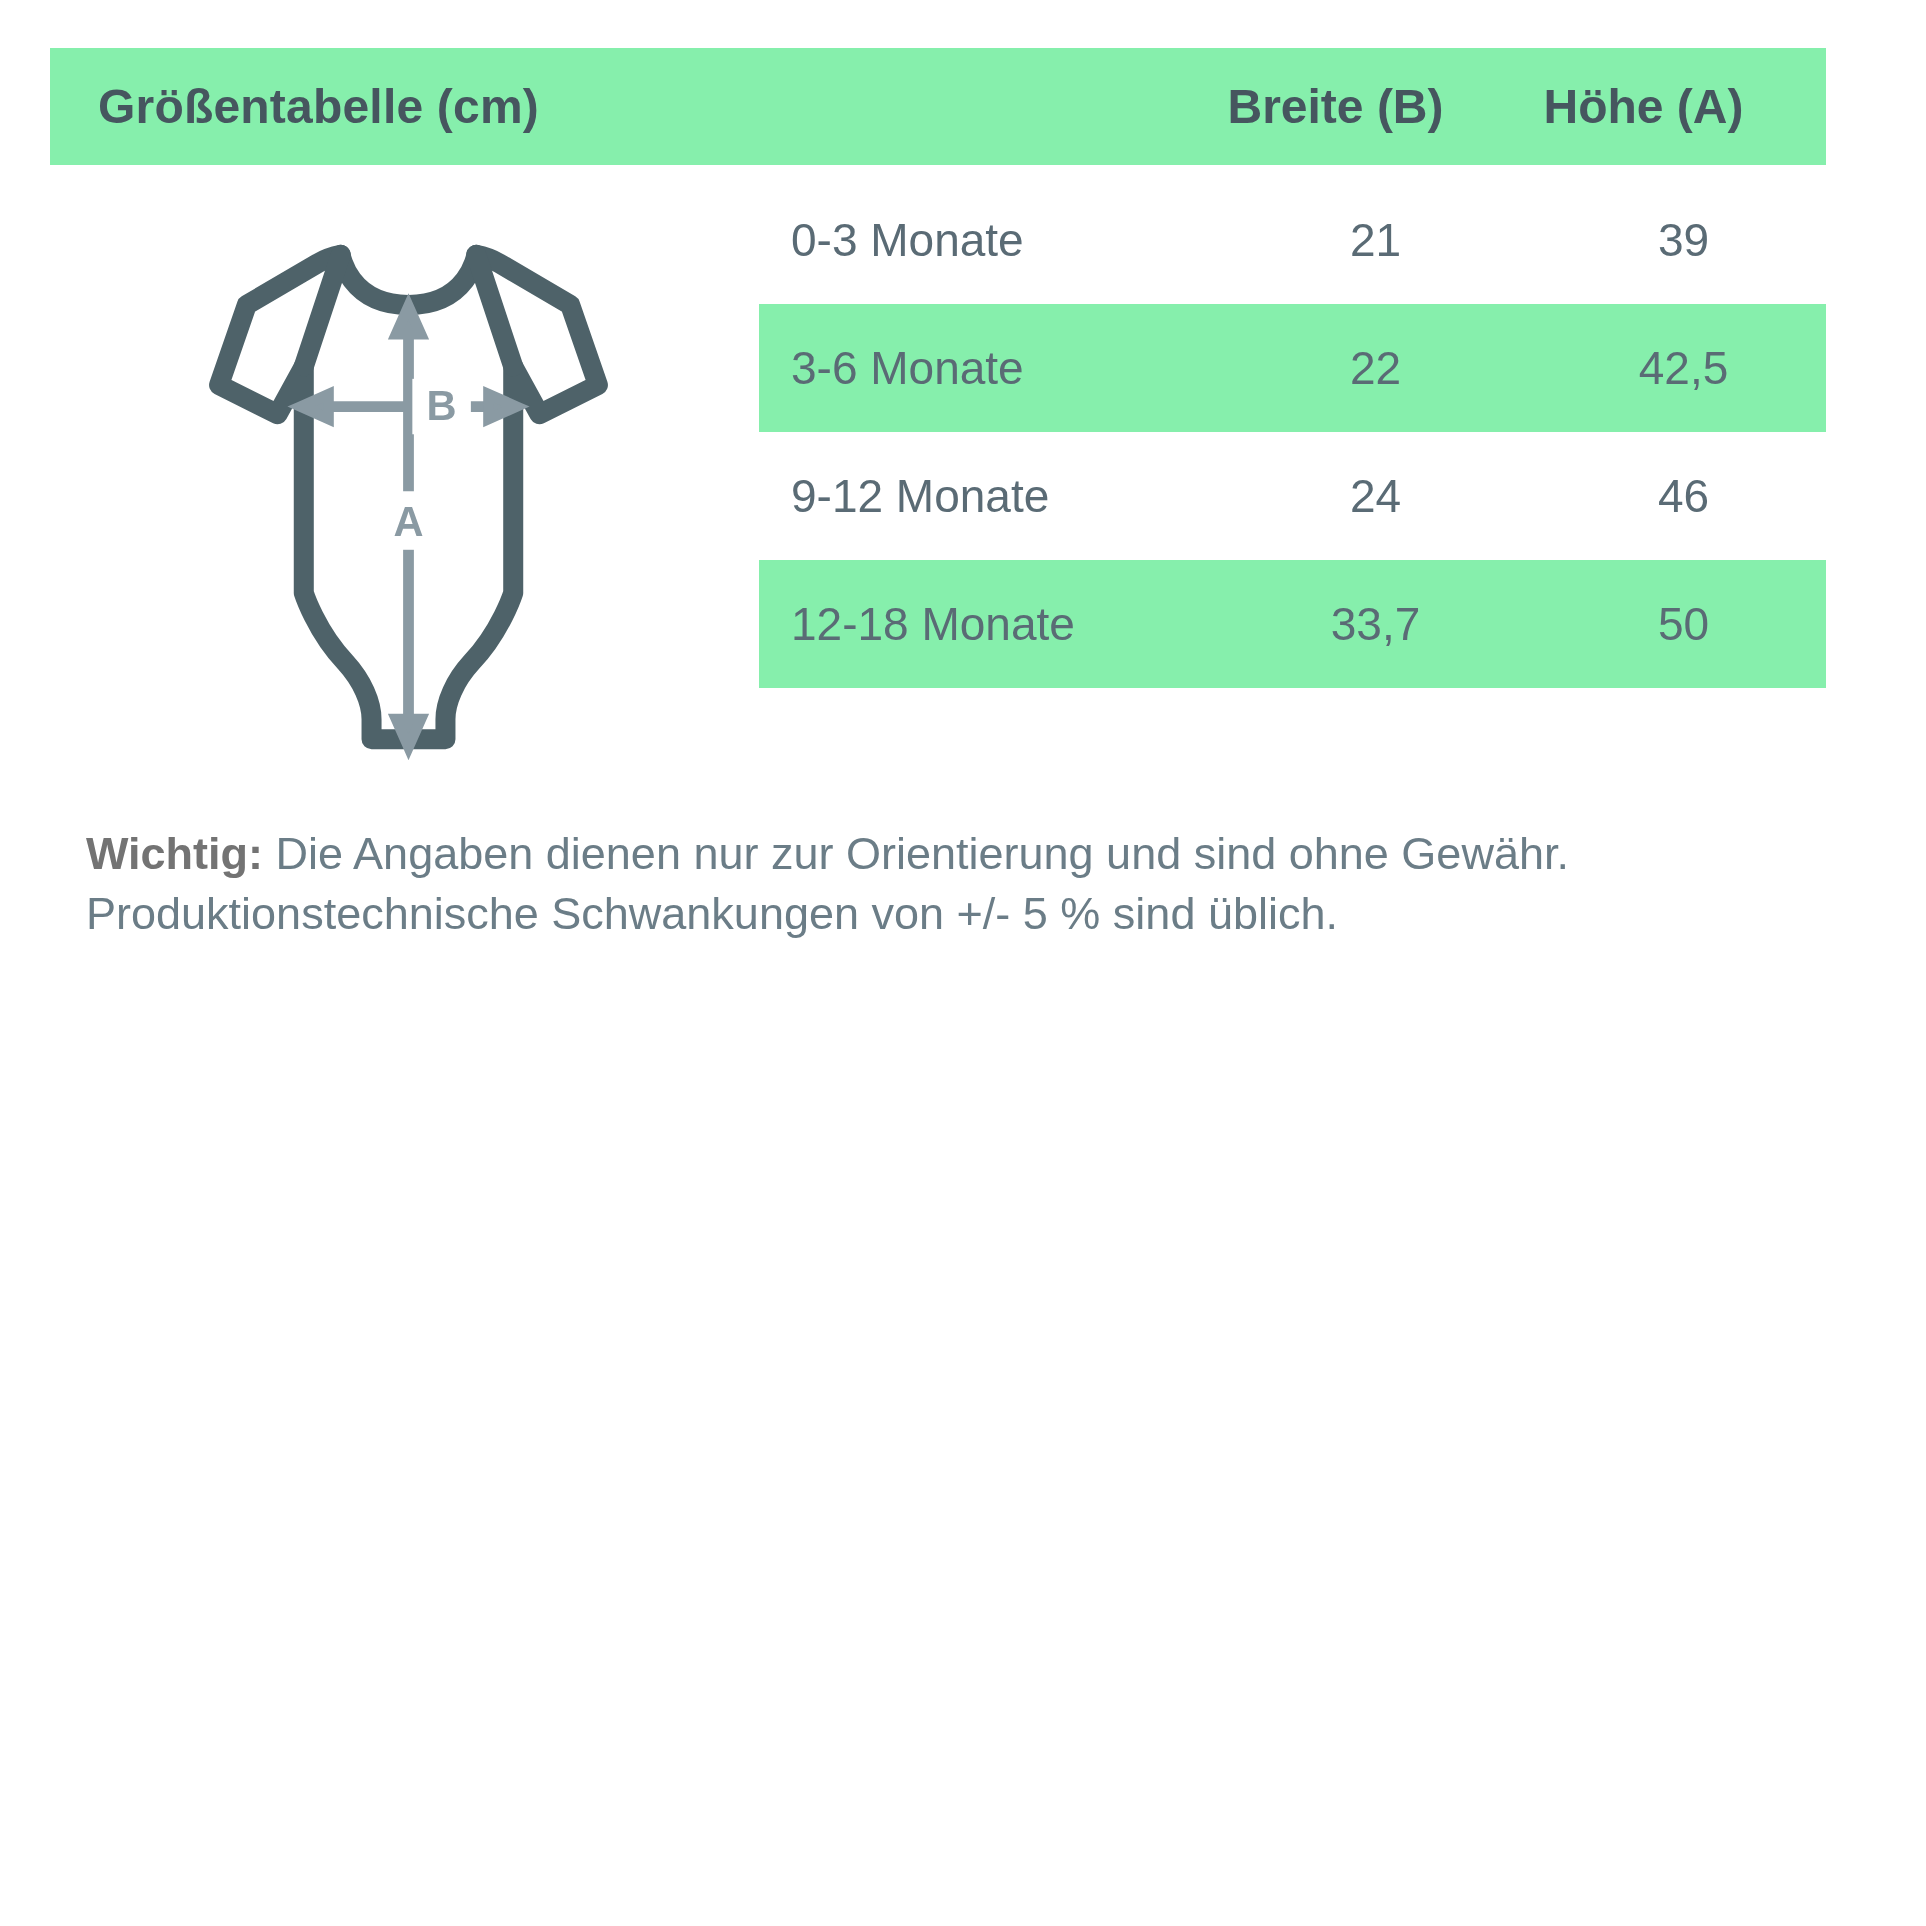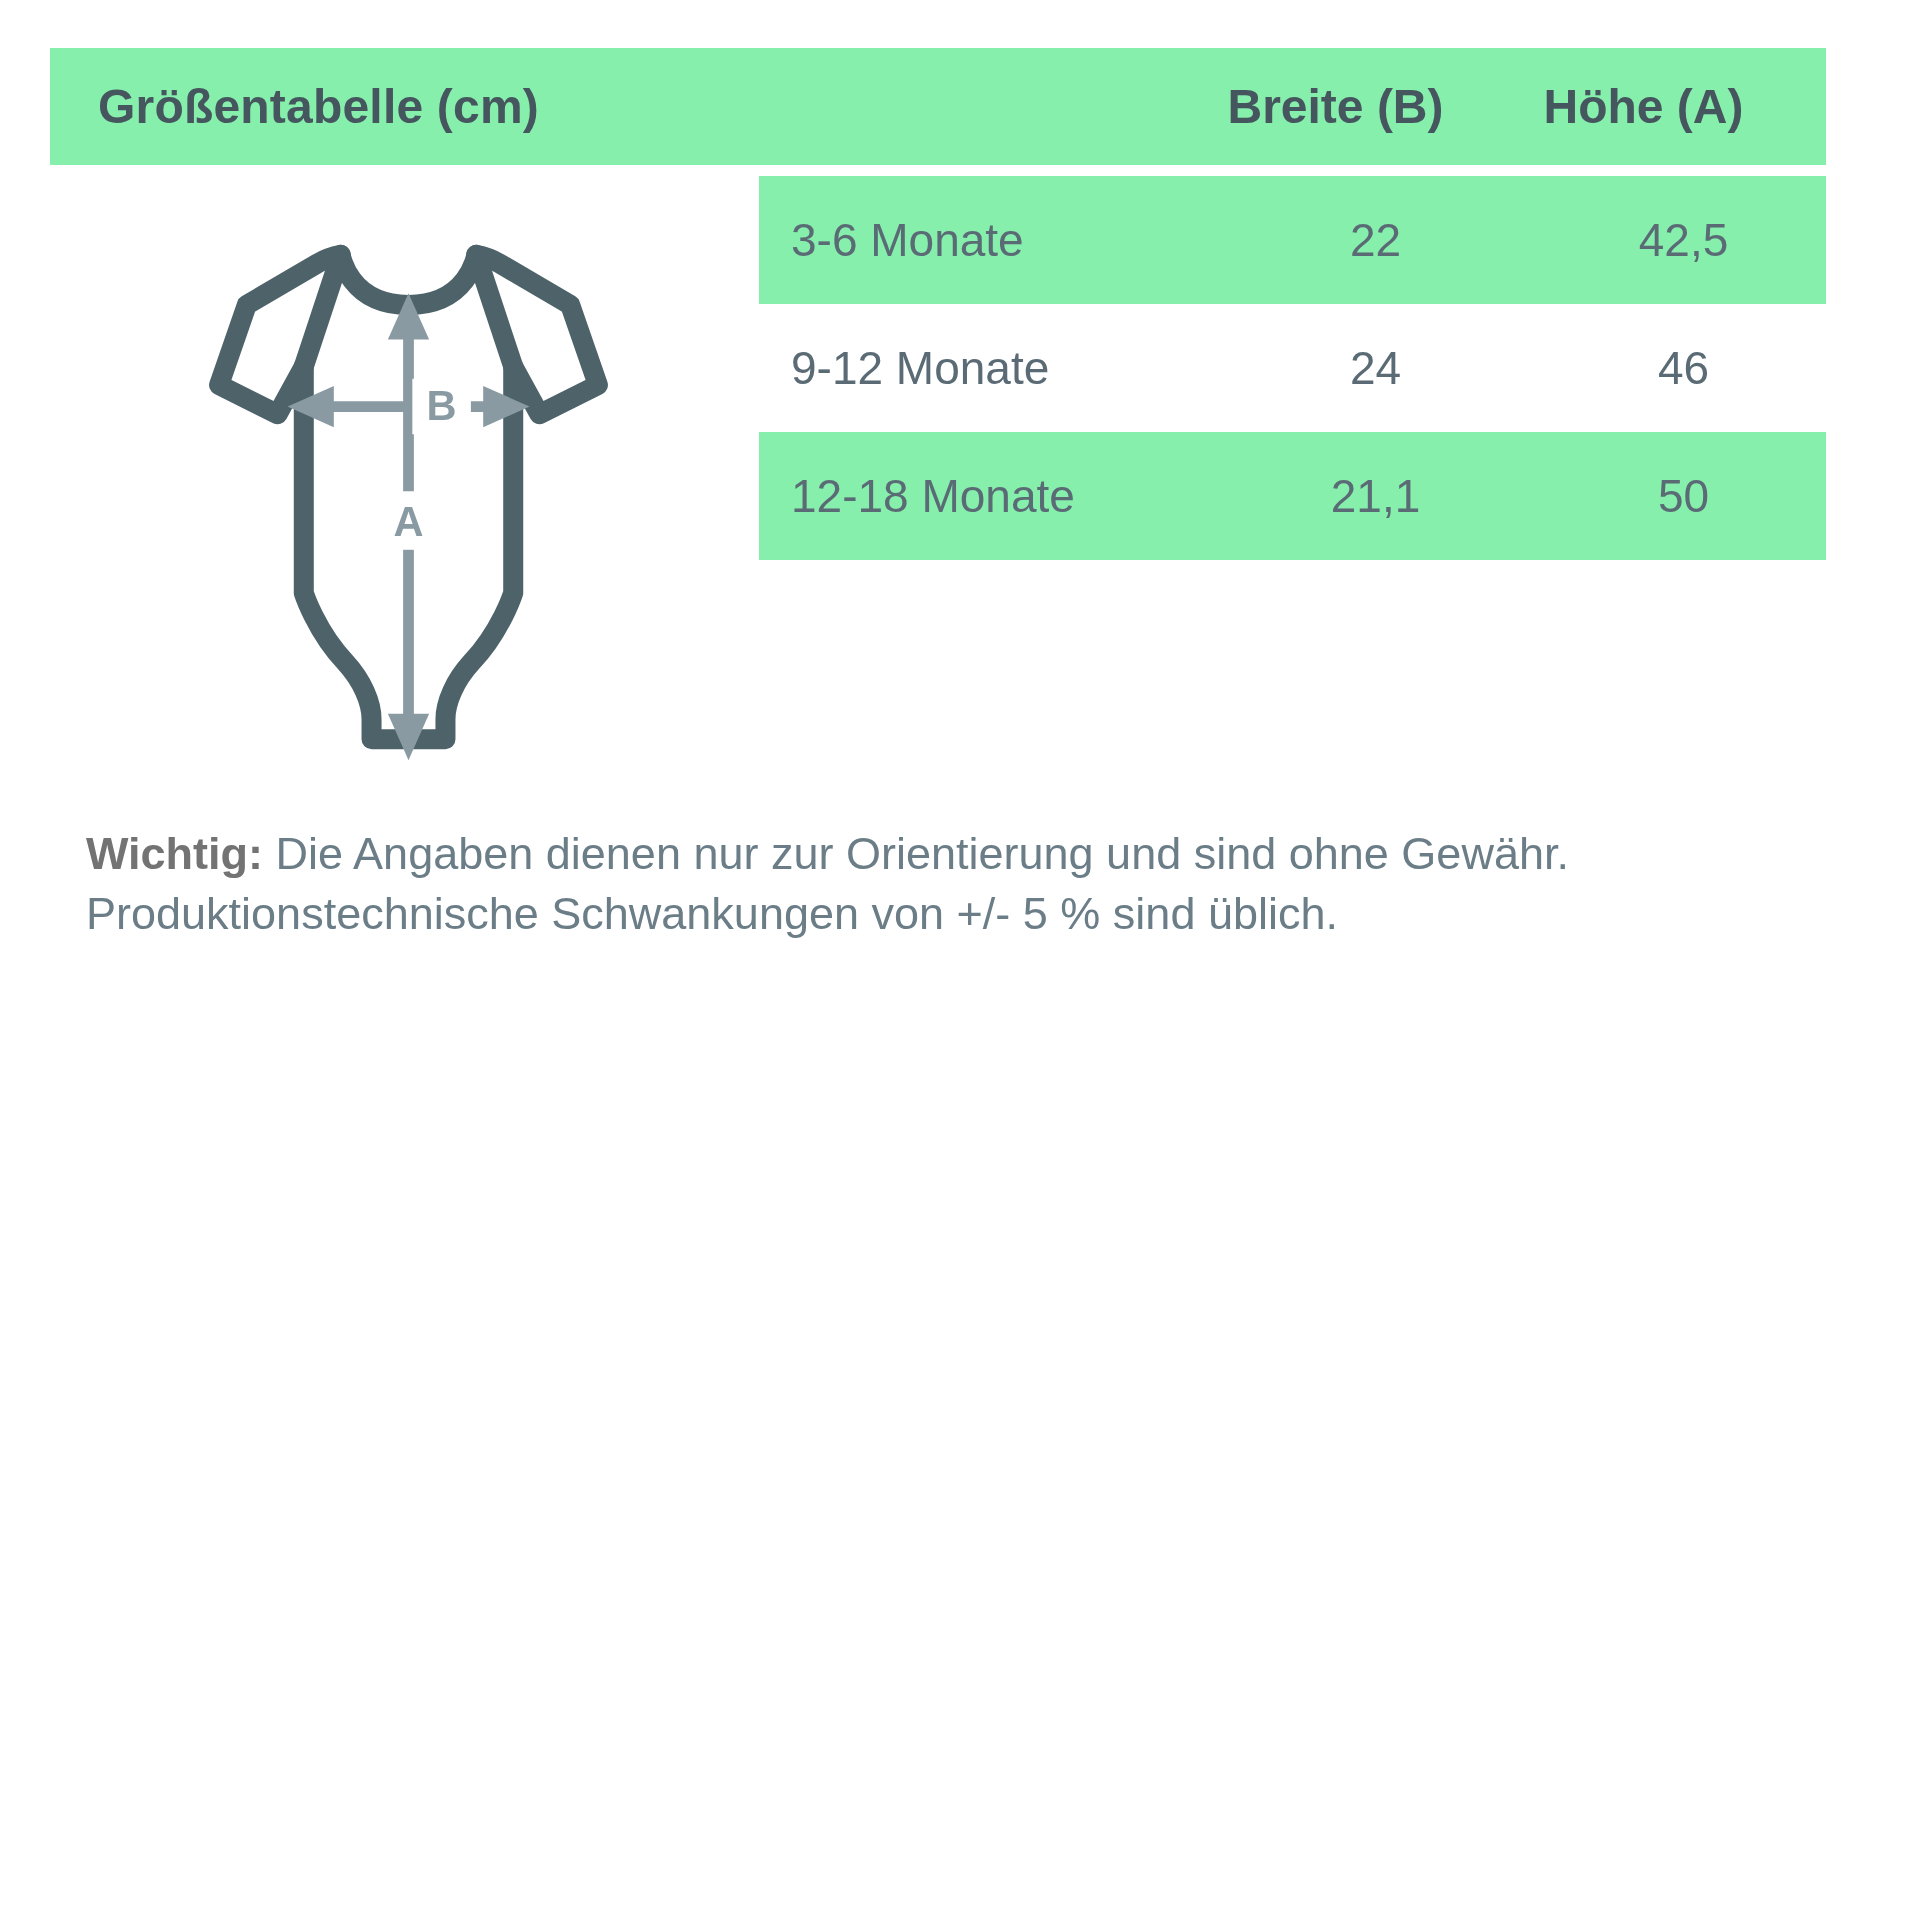--- a/index.html
+++ b/index.html
@@ -173,33 +173,38 @@
         <rect x="355" y="192" width="76" height="72" fill="#ffffff"></rect>
         <text x="393" y="246" font-family="Liberation Sans, sans-serif" font-size="54" font-weight="bold" fill="#8a9aa3" text-anchor="middle">B</text>
 
         <rect x="312" y="338" width="76" height="76" fill="#ffffff"></rect>
         <text x="350" y="396" font-family="Liberation Sans, sans-serif" font-size="54" font-weight="bold" fill="#8a9aa3" text-anchor="middle">A</text>
       </g>
     </svg>
   </div>
 
   <div class="table">
+    <div class="row">
+      <div class="cell-size">0-3 Monate</div>
+      <div class="cell-num b">21</div>
+      <div class="cell-num h">39</div>
+    </div>
     <div class="row alt">
       <div class="cell-size">3-6 Monate</div>
       <div class="cell-num b">22</div>
       <div class="cell-num h">42,5</div>
     </div>
     <div class="row">
       <div class="cell-size">9-12 Monate</div>
       <div class="cell-num b">24</div>
       <div class="cell-num h">46</div>
     </div>
     <div class="row alt">
       <div class="cell-size">12-18 Monate</div>
-      <div class="cell-num b">21,1</div>
+      <div class="cell-num b">33,7</div>
       <div class="cell-num h">50</div>
     </div>
   </div>
 
   <div class="note">
     <b>Wichtig:</b><span> Die Angaben dienen nur zur Orientierung und sind ohne Gewähr. Produktionstechnische Schwankungen von +/- 5 % sind üblich.</span>
   </div>
 
 </div>
 

